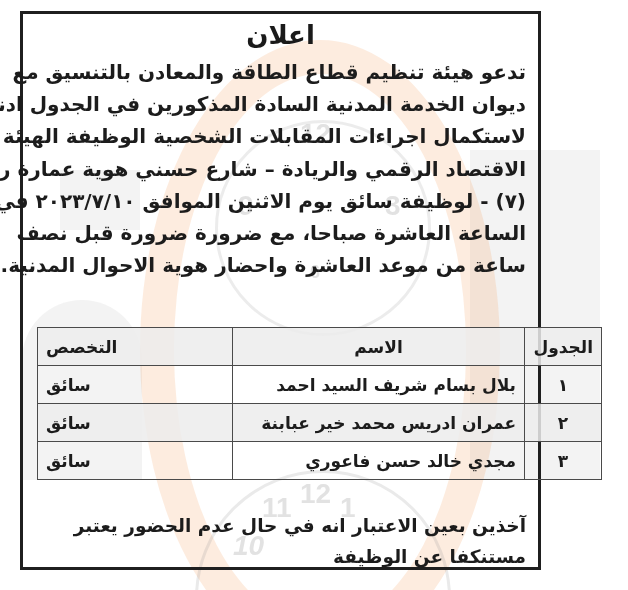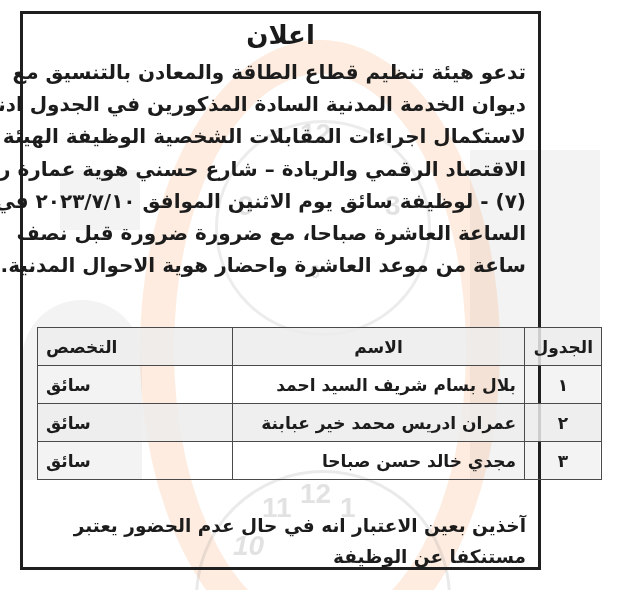--- a/index.html
+++ b/index.html
@@ -111,21 +111,21 @@
         <td class="col-name">بلال بسام شريف السيد احمد</td>
         <td class="col-spec">سائق</td>
       </tr>
       <tr class="alt">
         <td class="col-num">٢</td>
         <td class="col-name">عمران ادريس محمد خير عبابنة</td>
         <td class="col-spec">سائق</td>
       </tr>
       <tr>
         <td class="col-num">٣</td>
-        <td class="col-name">مجدي خالد حسن صباحا</td>
+        <td class="col-name">مجدي خالد حسن فاعوري</td>
         <td class="col-spec">سائق</td>
       </tr>
     </tbody>
   </table>
 
   <div class="footer">
     <span class="line">آخذين بعين الاعتبار انه في حال عدم الحضور يعتبر</span>
     <span class="line">مستنكفا عن الوظيفة</span>
   </div>
 </div>

